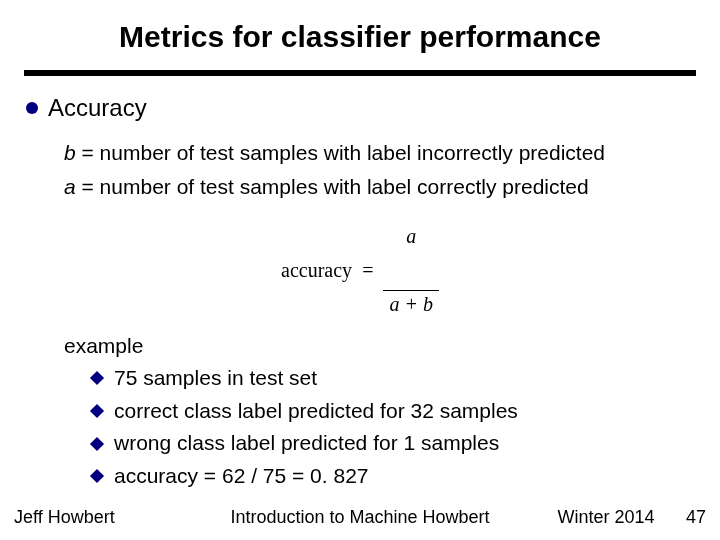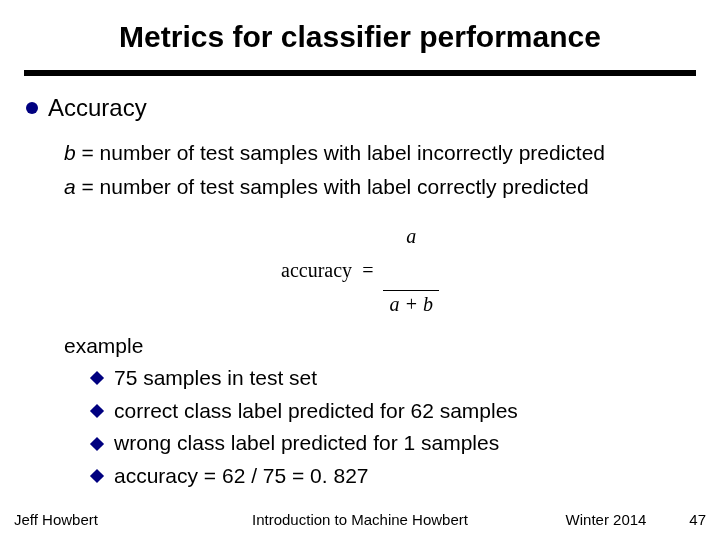--- a/index.html
+++ b/index.html
@@ -16,21 +16,21 @@
   .formula .eqline { display: flex; align-items: center; justify-content: center; gap: 10px; font-family: "Times New Roman", Times, serif; font-size: 20px; }
   .formula .lhs { font-family: "Times New Roman", Times, serif; }
   .formula .frac { display: inline-flex; flex-direction: column; align-items: center; font-style: italic; }
   .formula .num { padding: 0 6px 2px 6px; }
   .formula .den { border-top: 1.5px solid #000; padding: 2px 6px 0 6px; margin-top: 40px; }
   .example { margin-left: 40px; font-size: 21px; }
   .example .hdr { margin-bottom: 4px; }
   .example ul { list-style: none; margin-left: 28px; }
   .example li { display: flex; align-items: center; gap: 12px; line-height: 1.55; }
   .diamond { width: 10px; height: 10px; background: #000080; transform: rotate(45deg); flex: 0 0 auto; }
-  .footer { position: absolute; left: 0; bottom: 12px; width: 720px; display: flex; align-items: center; font-size: 15px; padding: 0 14px; }
+  .footer { position: absolute; left: 0; bottom: 12px; width: 720px; display: flex; align-items: center; font-size: 18px; padding: 0 14px; }
   .footer .left { flex: 0 0 160px; }
   .footer .center { flex: 1 1 auto; text-align: center; }
   .footer .right { flex: 0 0 120px; text-align: center; }
   .footer .page { flex: 0 0 40px; text-align: right; }
 </style>
 </head>
 <body>
 
 <div class="slide">
 
@@ -64,21 +64,21 @@
 
   <div class="example">
     <div class="hdr">example</div>
     <ul>
       <li>
         <span class="diamond"></span>
         <span>75 samples in test set</span>
       </li>
       <li>
         <span class="diamond"></span>
-        <span>correct class label predicted for 62 samples</span>
+        <span>correct class label predicted for 32 samples</span>
       </li>
       <li>
         <span class="diamond"></span>
         <span>wrong class label predicted for 1 samples</span>
       </li>
       <li>
         <span class="diamond"></span>
         <span>accuracy = 62 / 75 = 0. 827</span>
       </li>
     </ul>

